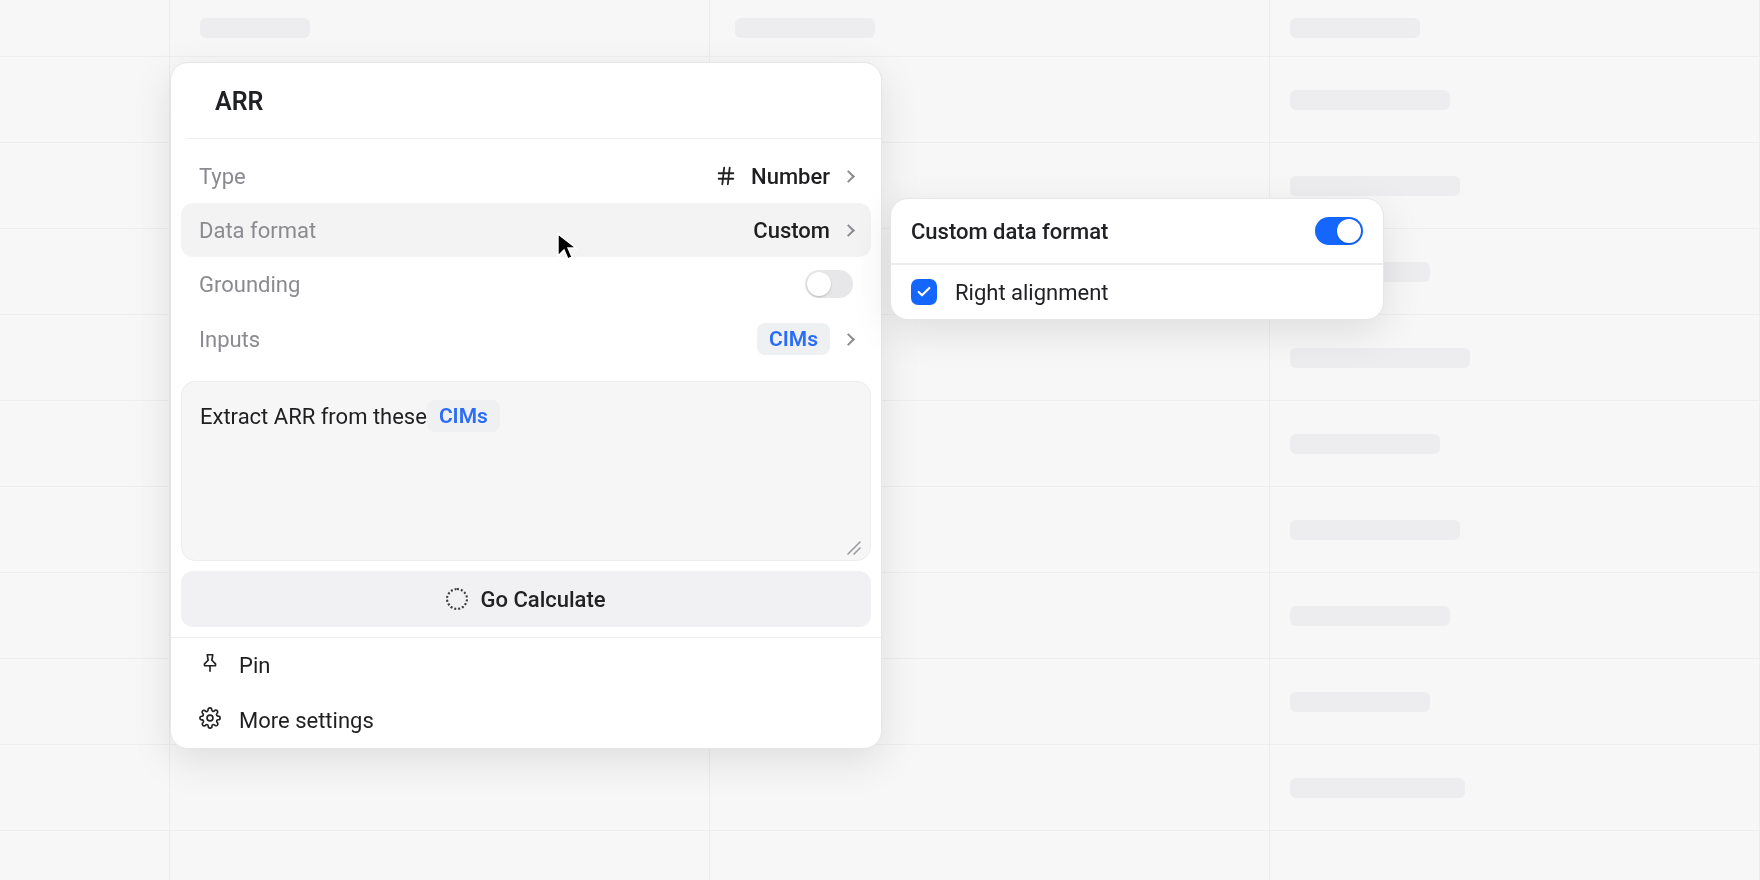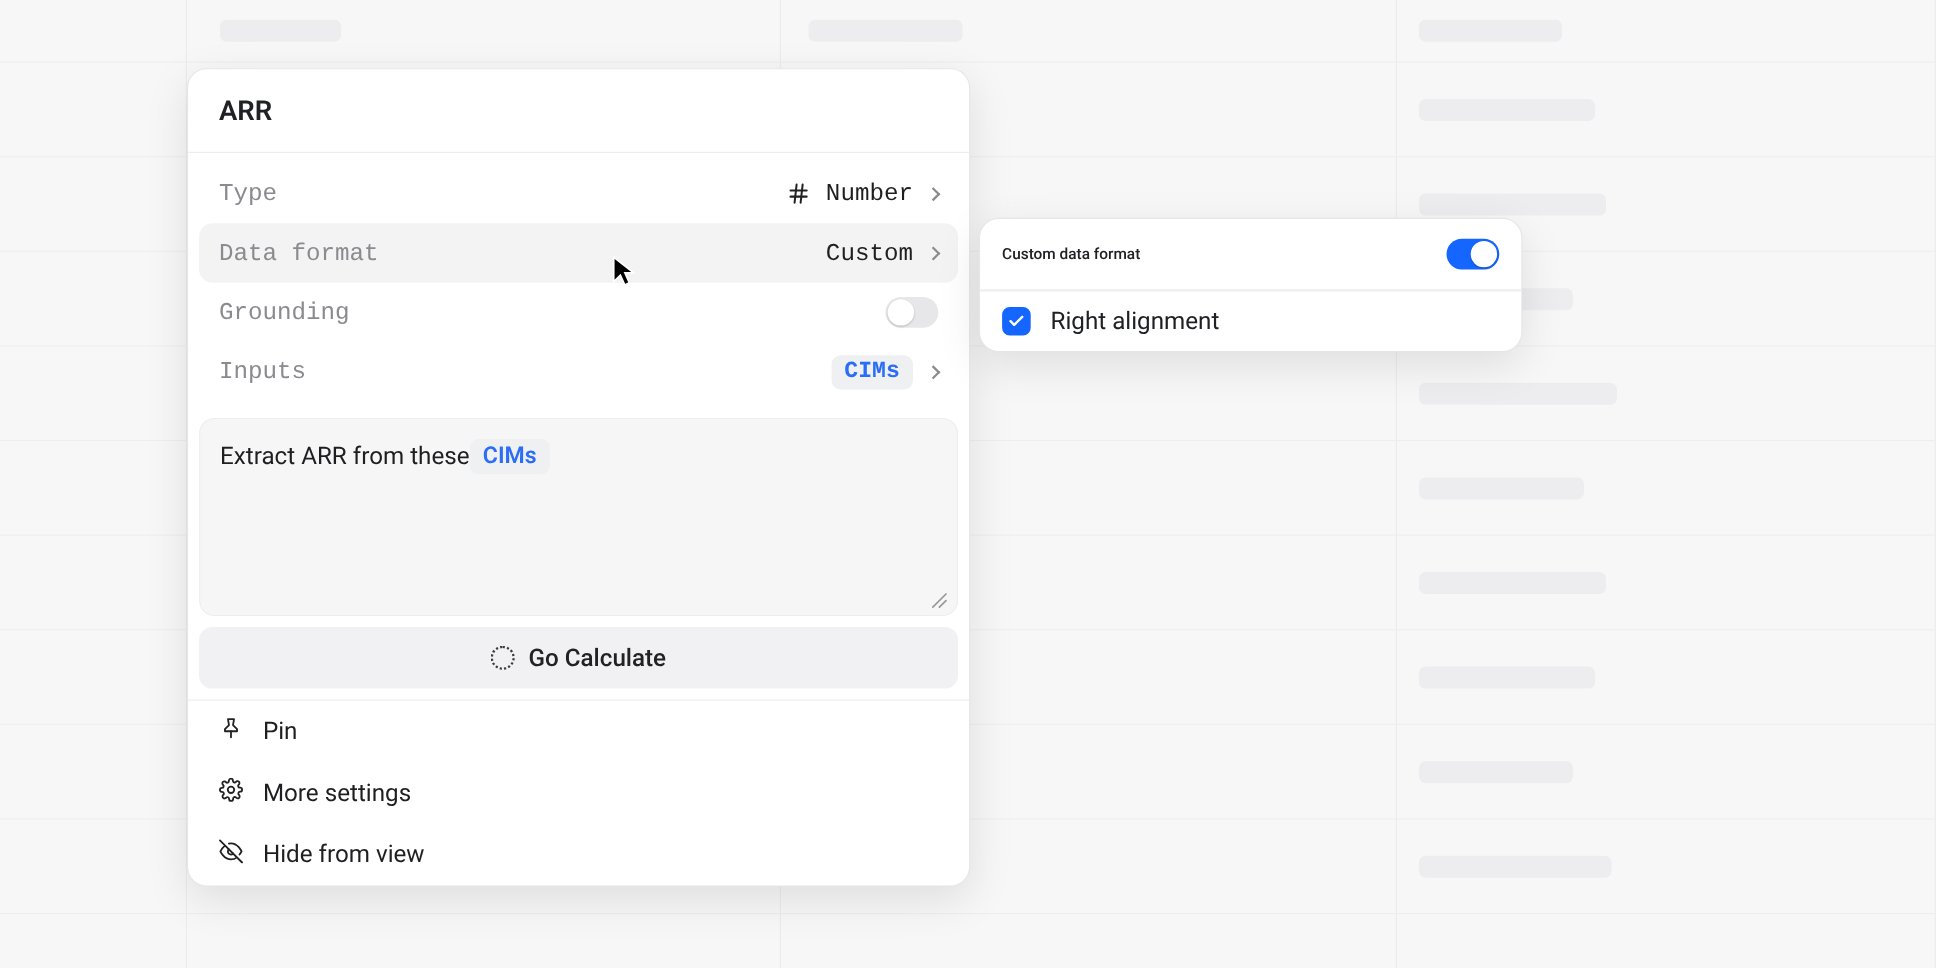--- a/index.html
+++ b/index.html
@@ -47,33 +47,33 @@
     border: 1px solid #e6e6e8;
     border-radius: 18px;
     box-shadow: 0 12px 40px rgba(0,0,0,0.10);
     overflow: hidden;
   }
   .panel-title {
     padding: 24px 28px 22px 28px;
     font-size: 25px;
     font-weight: 600;
     border-bottom: 1px solid #ececee;
+    margin-left: 16px;
   }
   .rows {
     padding: 10px 10px;
   }
   .row {
     display: flex;
     align-items: center;
     justify-content: space-between;
     padding: 12px 18px;
     border-radius: 12px;
     font-size: 22px;
     min-height: 54px;
-    font-family: Liberation Mono, monospace;
   }
   .row.hover {
     background: #f3f3f4;
   }
   .row .label {
     color: #8a8a8f;
   }
   .row .value {
     display: flex;
     align-items: center;
@@ -180,21 +180,21 @@
     border: 1px solid #e6e6e8;
     border-radius: 18px;
     box-shadow: 0 12px 40px rgba(0,0,0,0.10);
     overflow: hidden;
   }
   .fly-row {
     display:flex;
     align-items:center;
     justify-content:space-between;
     padding: 14px 20px;
-    font-size: 14px;
+    font-size: 22px;
   }
   .fly-header {
     font-weight: 500;
     border-bottom: 1px solid #ececee;
     padding: 18px 20px;
   }
   .fly-controls {
     display:flex; align-items:center; gap: 20px;
   }
   .icon-btn {
@@ -346,29 +346,20 @@
   <div class="menu-item">
     <span>
       <svg width="22" height="22" viewBox="0 0 24 24" fill="none" stroke="#222" stroke-width="1.8" stroke-linecap="round" stroke-linejoin="round">
         <circle cx="12" cy="12" r="3.2"></circle>
         <path d="M19.4 15a1.6 1.6 0 0 0 .3 1.8l.1.1a2 2 0 1 1-2.8 2.8l-.1-.1a1.6 1.6 0 0 0-1.8-.3 1.6 1.6 0 0 0-1 1.5V21a2 2 0 0 1-4 0v-.1a1.6 1.6 0 0 0-1-1.5 1.6 1.6 0 0 0-1.8.3l-.1.1a2 2 0 1 1-2.8-2.8l.1-.1a1.6 1.6 0 0 0 .3-1.8 1.6 1.6 0 0 0-1.5-1H3a2 2 0 0 1 0-4h.1a1.6 1.6 0 0 0 1.5-1 1.6 1.6 0 0 0-.3-1.8l-.1-.1a2 2 0 1 1 2.8-2.8l.1.1a1.6 1.6 0 0 0 1.8.3h0a1.6 1.6 0 0 0 1-1.5V3a2 2 0 0 1 4 0v.1a1.6 1.6 0 0 0 1 1.5 1.6 1.6 0 0 0 1.8-.3l.1-.1a2 2 0 1 1 2.8 2.8l-.1.1a1.6 1.6 0 0 0-.3 1.8v0a1.6 1.6 0 0 0 1.5 1H21a2 2 0 0 1 0 4h-.1a1.6 1.6 0 0 0-1.5 1z"></path>
       </svg>
     </span>
     <span>More settings</span>
   </div>
 
-  <div class="menu-item">
-    <span>
-      <svg width="22" height="22" viewBox="0 0 24 24" fill="none" stroke="#222" stroke-width="1.8" stroke-linecap="round" stroke-linejoin="round">
-        <path d="M17.94 17.94A10.5 10.5 0 0 1 12 20C5 20 1.5 12 1.5 12a18 18 0 0 1 4.18-5.54M9.9 4.24A10 10 0 0 1 12 4c7 0 10.5 8 10.5 8a18 18 0 0 1-2.06 3.06M1 1l22 22"></path>
-        <path d="M14.12 14.12a3 3 0 1 1-4.24-4.24"></path>
-      </svg>
-    </span>
-    <span>Hide from view</span>
-  </div>
 </div>
 
 <div class="flyout">
   <div class="fly-row fly-header">
     <span>Custom data format</span>
     <span class="toggle on">
         <span class="knob"></span>
       </span>
   </div>
 

